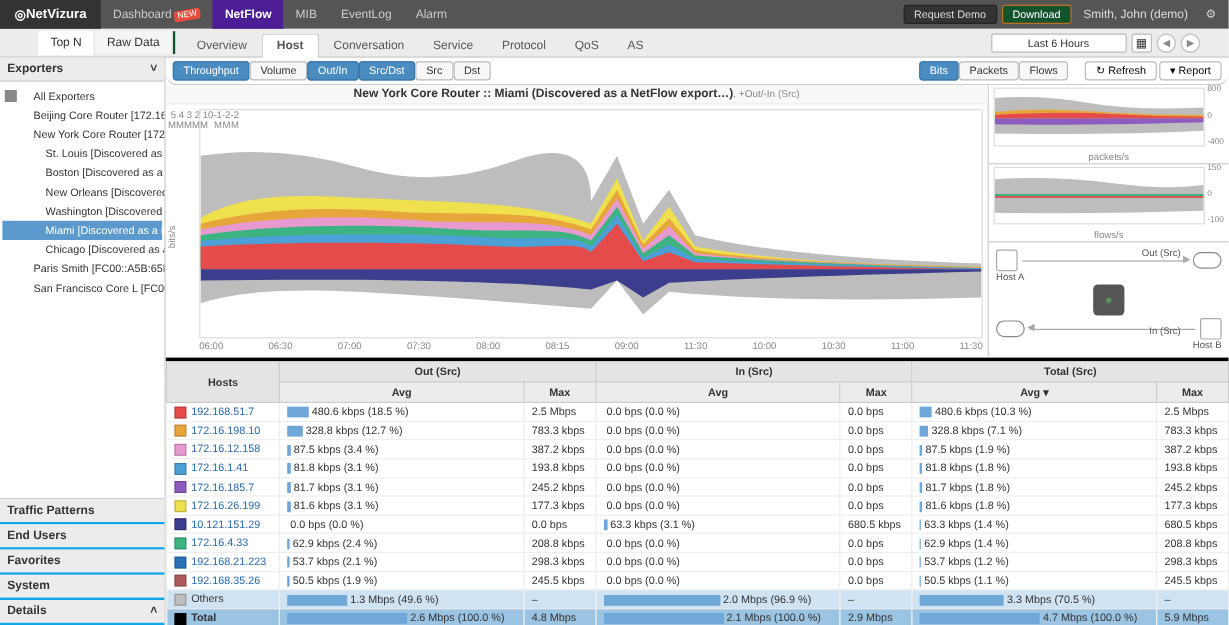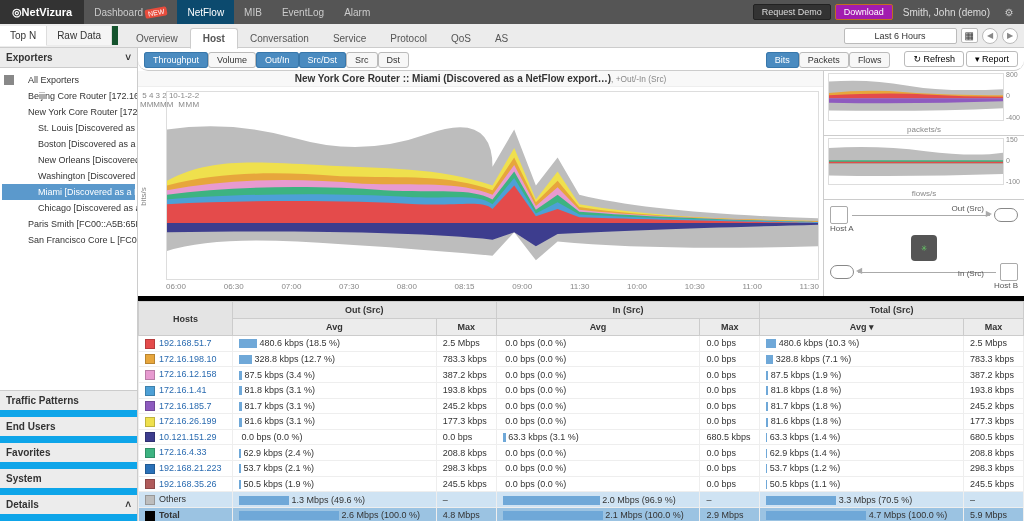--- a/index.html
+++ b/index.html
@@ -1,56 +1,56 @@
 <!DOCTYPE html>
 <html><head>
 <meta charset="utf-8">
 <style>
   * { box-sizing: border-box; margin: 0; padding: 0; font-family: Arial, Helvetica, sans-serif; }
   body { width:1024px; height:521px; background:#fff; font-size:10px; color:#333; overflow:hidden; }
   .topbar { height:24px; background:#555; display:flex; align-items:center; color:#ccc; }
   .brand { background:#333; color:#fff; padding:0 12px; height:100%; display:flex; align-items:center; font-weight:bold; font-size:11px; }
   .nav-item { padding:0 10px; height:100%; display:flex; align-items:center; cursor:pointer; font-size:10px;text-align:center; }
-  .nav-item.active { background:#0c4a6e; color:#fff; }
+  .nav-item.active { background:#4c1d95; color:#fff;font-weight:bold; }
   .new-badge { background:#e74c3c; color:#fff; font-size:7px; padding:1px 3px; border-radius:2px; margin-left:2px; transform:rotate(-10deg); }
   .top-right { margin-left:auto; display:flex; align-items:center; gap:4px; padding-right:6px; }
   .btn-dark { background:#333; color:#ddd; border:1px solid #222; padding:2px 8px; border-radius:2px; font-size:9px; cursor:pointer; }
-  .btn-orange { background:#a21caf; color:#fff; border:1px solid #c06f1f; padding:2px 8px; border-radius:2px; font-size:9px; cursor:pointer; }
+  .btn-orange { background:#14532d; color:#fff; border:1px solid #c06f1f; padding:2px 8px; border-radius:2px; font-size:9px; cursor:pointer; }
   .user { color:#ddd; font-size:10px; padding:0 6px; }
   .gear { width:18px; height:18px; display:flex; align-items:center; justify-content:center; cursor:pointer; }
   .subbar { height:24px; background:#ececec; border-bottom:1px solid #ccc; display:flex; align-items:center; }
   .subtab { padding:4px 10px; cursor:pointer; border-right:1px solid #ddd; font-size:10px; background:#f5f5f5; }
   .subtab.active { background:#fff; border-bottom:1px solid #fff; margin-bottom:-1px; }
-  .sub-right { margin-left:auto; display:flex; align-items:center; gap:4px; padding-right:6px; }
+  .sub-right { margin-left:auto; display:flex; align-items:center; gap:4px; padding-right:24px; }
   .timerange { background:#fff; border:1px solid #bbb; padding:2px 30px; font-size:9px; border-radius:2px; cursor:pointer; }
   .pager-btn { width:16px; height:16px; border:1px solid #bbb; border-radius:8px; background:#fff; display:flex; align-items:center; justify-content:center; cursor:pointer; font-size:8px; color:#888; }
 
   .main { display:flex; height:calc(100% - 48px); }
   .sidebar { width:138px; border-right:1px solid #ccc; display:flex; flex-direction:column; }
   .side-header { background:#ececec; border-bottom:1px solid #ccc; padding:4px 6px; font-weight:bold; font-size:10px; display:flex; justify-content:space-between; align-items:center; }
   .tree { padding:4px 2px; font-size:9px; line-height:14px; overflow:hidden; flex:1; white-space:nowrap; }
   .tree-item { padding:1px 0; cursor:pointer; display:flex; align-items:center; gap:14px; }
   .tree-item.l1 { padding-left:2px; } .tree-item.l2 { padding-left:12px; } .tree-item.l3 { padding-left:22px; }
   .tree-item.sel { background:#5b99cc; color:#fff; }
   .ticon { width:10px; height:10px; background:#888; display:inline-block; }
   .side-accordion { border-top:1px solid #ccc; }
-  .acc-item { background:#ececec; border-bottom:7px solid #0ea5e9; padding:4px 6px; font-weight:bold; font-size:10px; cursor:pointer; display:flex; justify-content:space-between; }
+  .acc-item { background:#ececec; border-bottom:2px solid #0ea5e9; padding:4px 6px; font-weight:bold; font-size:10px; cursor:pointer; display:flex; justify-content:space-between; }
 
   .content { flex:1; display:flex; flex-direction:column; overflow:hidden; }
   .view-tabs { height:24px; border-bottom:1px solid #ccc; display:flex; align-items:flex-end; padding-left:6px; }
   .vtab { padding:4px 12px; cursor:pointer; font-size:10px; color:#555; }
   .vtab.active { border:1px solid #ccc; border-bottom:1px solid #fff; background:#fff; border-radius:3px 3px 0 0; margin-bottom:-1px; font-weight:bold; }
 
   .toolbar { display:flex; align-items:center; padding:3px 6px; gap:2px; border-bottom:1px solid #ccc;border-radius:10px; }
   .chip { padding:2px 8px; border:1px solid #bbb; border-radius:3px; font-size:9px; cursor:pointer; background:#f7f7f7; }
   .chip.blue { background:#4a8bc0; color:#fff; border-color:#3877aa; }
   .toolbar .gap { flex:1; }
   .mini-btn { padding:2px 8px; border:1px solid #bbb; border-radius:3px; font-size:9px; cursor:pointer; background:#fff; }
 
-  .chartrow { display:flex; height:230px; border-bottom:5px solid #000000; }
+  .chartrow { display:flex; height:230px; border-bottom:3px solid #000000; }
   .chart-main { flex:1; display:flex; flex-direction:column; border-right:1px solid #ccc; position:relative; }
   .chart-title { text-align:center; font-size:10px; font-weight:bold; padding:2px 0; background:#f8f8f8; border-bottom:1px solid #eee; }
   .chart-title small { color:#888; font-weight:normal; }
   .chart-body { flex:1; position:relative; }
   .yaxis { position:absolute; left:0; top:0; bottom:16px; width:28px; display:flex; flex-direction:row; justify-content:space-between; font-size:8px; color:#888; text-align:right; padding:4px 2px; }
   .xaxis { position:absolute; left:28px; right:4px; bottom:0; height:14px; display:flex; justify-content:space-between; font-size:8px; color:#888; }
   .ylabel { position:absolute; left:-4px; top:50%; transform:rotate(-90deg); font-size:8px; color:#888; }
   .plot { position:absolute; left:28px; right:4px; top:4px; bottom:16px; border:1px solid #ddd; overflow:hidden; }
   .plot svg { width:100%; height:100%; display:block; }
 
@@ -91,21 +91,21 @@
   <div id="nav-slot" style="display: contents;"><div class="nav-item">Dashboard<span class="new-badge">NEW</span></div><div class="nav-item active">NetFlow</div><div class="nav-item">MIB</div><div class="nav-item">EventLog</div><div class="nav-item">Alarm</div></div>
   <div class="top-right">
     <button class="btn-dark">Request Demo</button>
     <button class="btn-orange">Download</button>
     <span class="user">Smith, John (demo)</span>
     <span class="gear">⚙</span>
   </div>
 </div>
 
 <div class="subbar">
-  <div id="left-tabs-slot" style="display:flex;border-right:6px solid #14532d;">
+  <div id="left-tabs-slot" style="display:flex;border-right:2px solid #14532d;padding-left:32px;">
       <div class="subtab active">Top N</div>
       <div class="subtab">Raw Data</div>
     </div>
   <div id="view-tabs-slot" class="view-tabs" style="flex:1;border-bottom:none;">
       <div class="vtab">Overview</div>
       <div class="vtab active">Host</div>
       <div class="vtab">Conversation</div>
       <div class="vtab">Service</div>
       <div class="vtab">Protocol</div>
       <div class="vtab">QoS</div>

